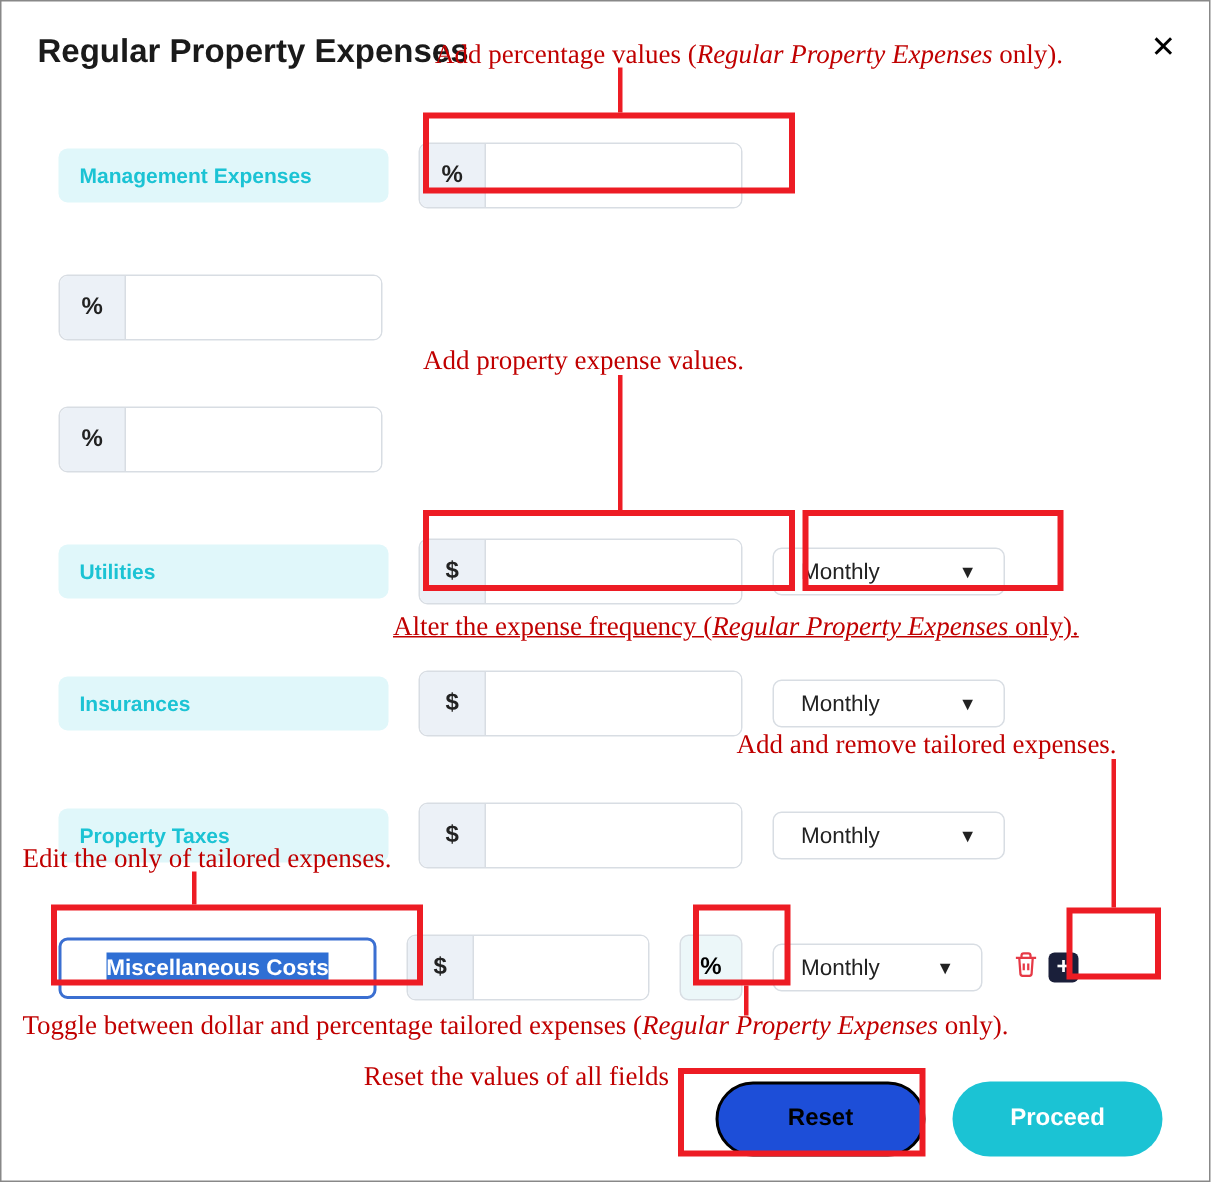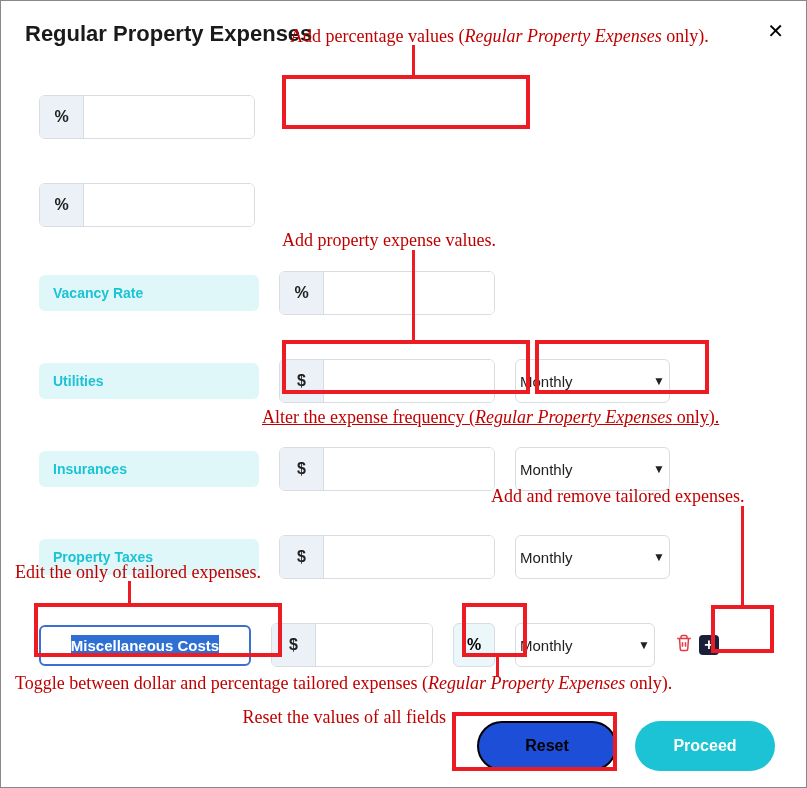--- a/index.html
+++ b/index.html
@@ -78,24 +78,24 @@
       border: none;
       outline: none;
       padding: 0 10px;
       font-size: 15px;
       width: 170px;
       background: #fff;
     }
     .select-wrap {
       border: 1px solid #d8dde3;
       border-radius: 6px;
-      height: 44px;
-      display: flex;
-      align-items: center;
-      padding: 0 4px;
+      height: 32px;
+      display: flex;
+      align-items: center;
+      padding: 0 18px;
       min-width: 155px;
       justify-content: space-between;
       background: #fff;
       cursor: pointer;
     }
     .select-text {
       font-size: 15px;
       color: #222;
     }
     .chevron {
@@ -201,37 +201,37 @@
   </style>
 </head>
 <body>
 
 <div class="modal">
   <span class="close-btn">✕</span>
   <h1 class="title">Regular Property Expenses</h1>
 
   
   <div class="row first">
+    <div class="label-pill">Management Expenses</div>
     <div class="input-group">
       <div class="prefix">%</div>
       <input class="value-input" style="">
     </div>
   </div>
 
   
   <div class="row">
     <div class="input-group">
       <div class="prefix">%</div>
       <input class="value-input" style="">
     </div>
   </div>
 
   
   <div class="row">
-    <div class="label-pill">Vacancy Rate</div>
     <div class="input-group">
       <div class="prefix">%</div>
       <input class="value-input" style="">
     </div>
   </div>
 
   
   <div class="row">
     <div class="label-pill">Utilities</div>
     <div class="input-group">

